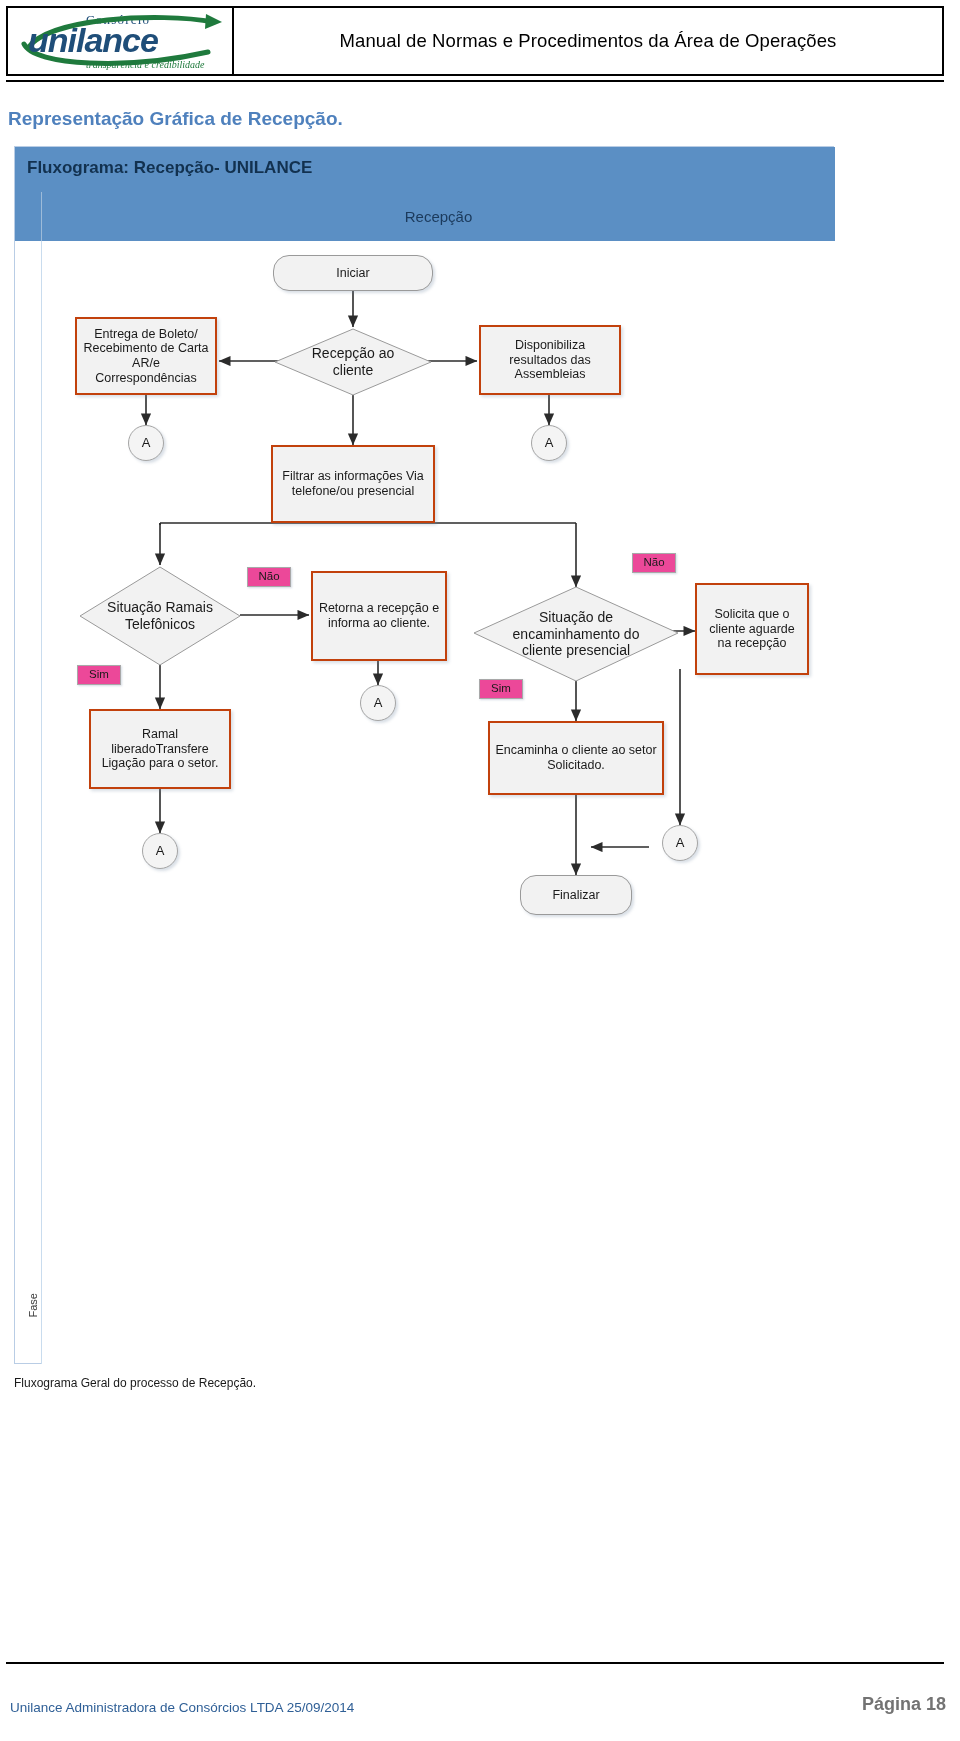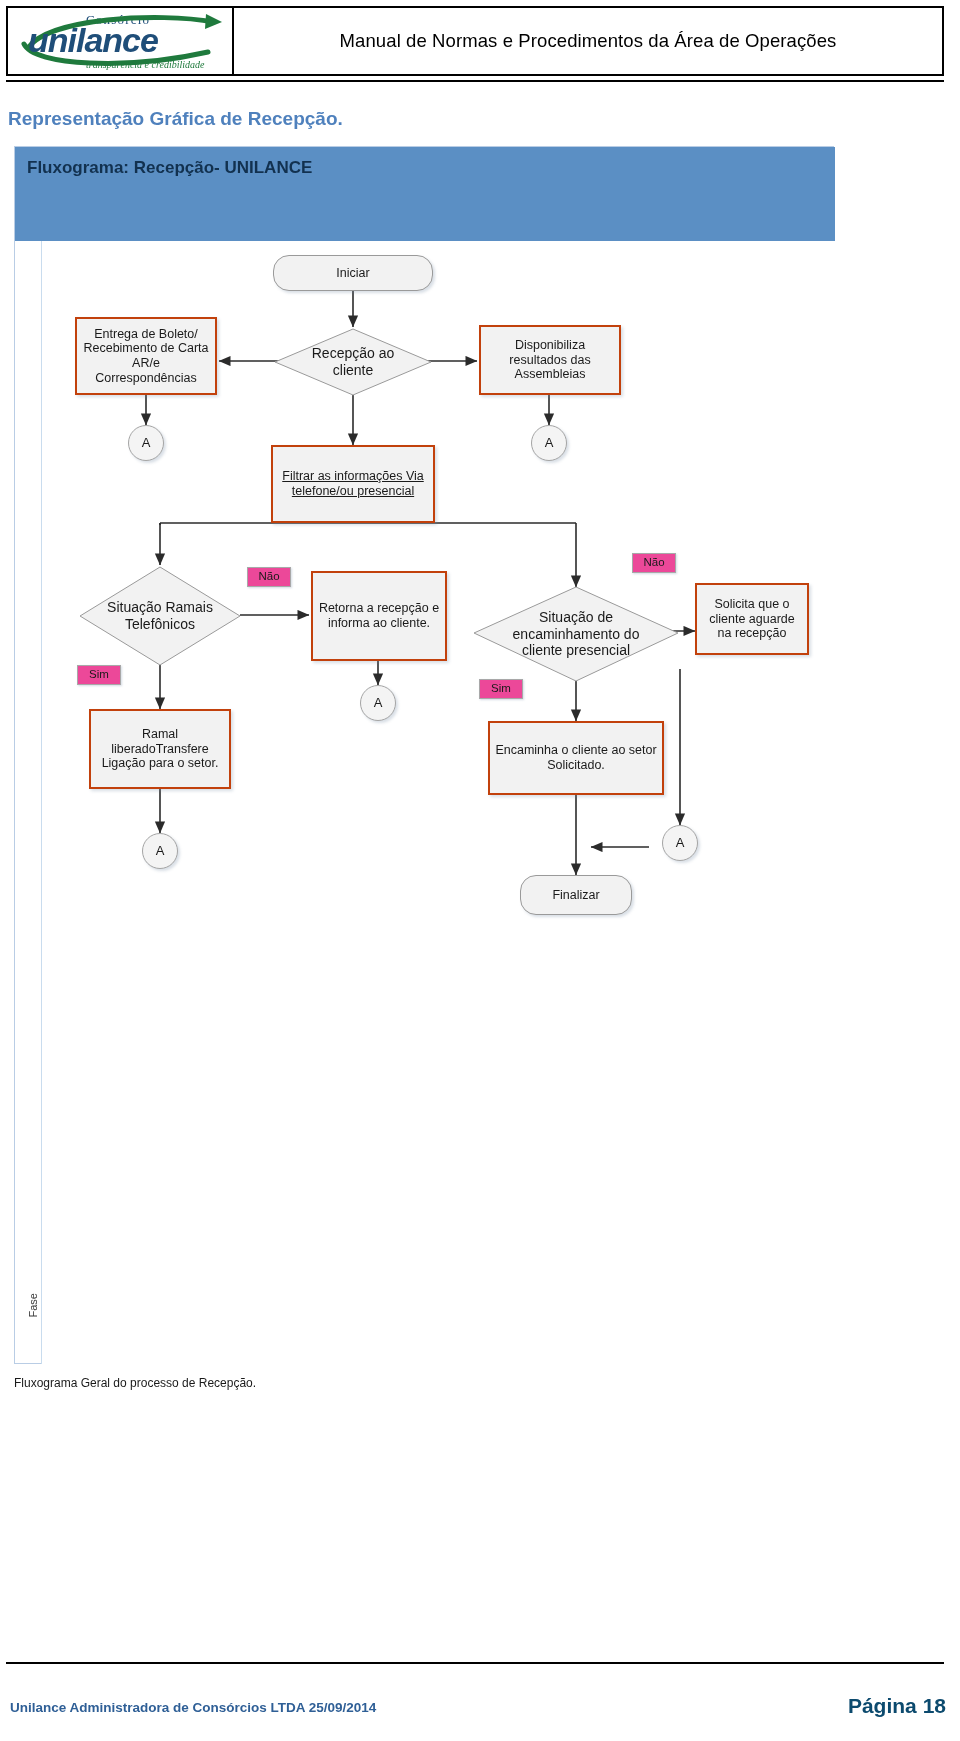--- a/index.html
+++ b/index.html
@@ -98,24 +98,24 @@
   .arrows{position:absolute;left:0;top:0;width:820px;height:1218px;pointer-events:none;}
   
   .caption{
     position:absolute;left:14px;top:1376px;font-size:12px;color:#1a1a1a;
   }
   
   .footer-rule{
     position:absolute;left:6px;top:1662px;width:938px;height:2px;background:#000;
   }
   .footer-left{
-    position:absolute;left:10px;top:1700px;font-size:13.5px;font-weight:bold;color:#2f5f96;
+    position:absolute;left:10px;top:1700px;font-size:13.5px;font-weight:normal;color:#2f5f96;
   }
   .footer-right{
-    position:absolute;right:14px;top:1694px;font-size:21px;font-weight:bold;color:#0c4a6e;
+    position:absolute;right:14px;top:1694px;font-size:18px;font-weight:bold;color:#737373;
   }
 </style>
 </head>
 <body>
 
 <div class="page-header">
   <div class="logo-cell">
     <svg class="logo-svg" width="226" height="66" viewBox="0 0 226 66">
       <text x="78" y="16" font-family="Liberation Serif, serif" font-size="13" fill="#1f4e79" letter-spacing="1.2">Consórcio</text>
       <path d="M20 40 C 40 10, 150 4, 206 14" stroke="#1f7a3d" stroke-width="5" fill="none" stroke-linecap="round"></path>
@@ -131,20 +131,23 @@
 </div>
 <div class="header-underline"></div>
 
 <div class="section-title">Representação Gráfica de Recepção.</div>
 
 <div class="flow-frame">
 
   <div class="flow-band"></div>
   <div class="flow-band-title">Fluxograma: Recepção- UNILANCE</div>
 
+  <div class="lane-header">
+    <span>Recepção</span>
+  </div>
 
   <div class="lane-body"></div>
 
   <div class="fase-label">
     <span>Fase</span>
   </div>
 
   <svg class="arrows">
     <defs>
       <marker id="ah" markerWidth="9" markerHeight="9" refX="7.2" refY="3.2" orient="auto">
@@ -222,37 +225,37 @@
     <span>Disponibiliza resultados das Assembleias</span>
   </div>
 
   <div class="node conn" style="left:113px;top:278px;width:36px;height:36px;">
     <span>A</span>
   </div>
   <div class="node conn" style="left:516px;top:278px;width:36px;height:36px;">
     <span>A</span>
   </div>
 
-  <div class="node proc" style="left:256px;top:298px;width:164px;height:78px;text-decoration:underline;">
+  <div class="node proc" style="left:256px;top:298px;width:164px;height:78px;">
     <span>Filtrar as informações Via telefone/ou presencial</span>
   </div>
 
   <div class="dectext" style="left:85px;top:436px;width:120px;height:66px;">
     <span>Situação Ramais Telefônicos</span>
   </div>
 
   <div class="dectext" style="left:481px;top:456px;width:160px;height:62px;">
     <span>Situação de encaminhamento do cliente presencial</span>
   </div>
 
   <div class="node proc" style="left:296px;top:424px;width:136px;height:90px;">
     <span>Retorna a recepção e informa ao cliente.</span>
   </div>
 
-  <div class="node proc" style="left:680px;top:436px;width:114px;height:72px;">
+  <div class="node proc" style="left:680px;top:436px;width:114px;height:92px;">
     <span>Solicita que o cliente aguarde na recepção</span>
   </div>
 
   <div class="node proc" style="left:74px;top:562px;width:142px;height:80px;">
     <span>Ramal liberadoTransfere Ligação  para o setor.</span>
   </div>
 
   <div class="node proc" style="left:473px;top:574px;width:176px;height:74px;">
     <span>Encaminha o cliente  ao setor Solicitado.</span>
   </div>

